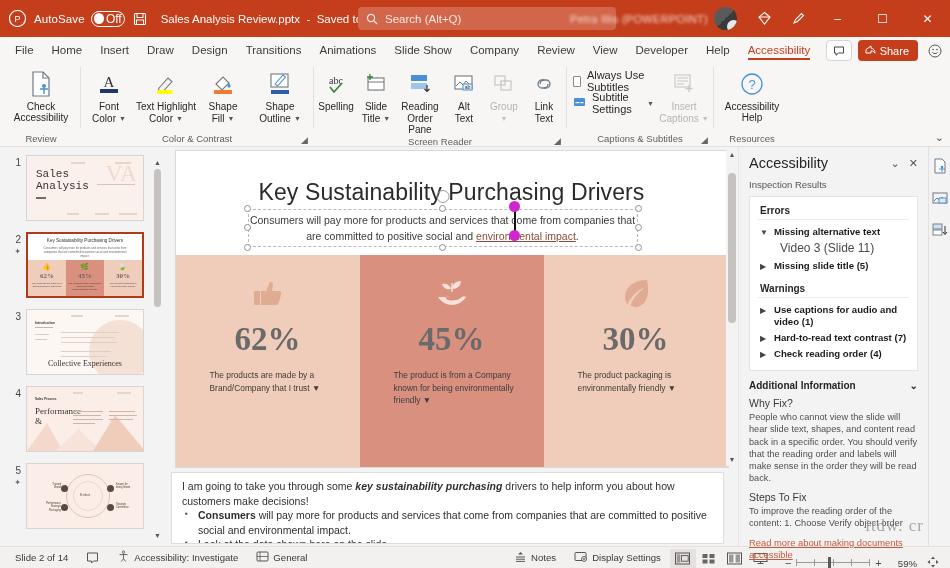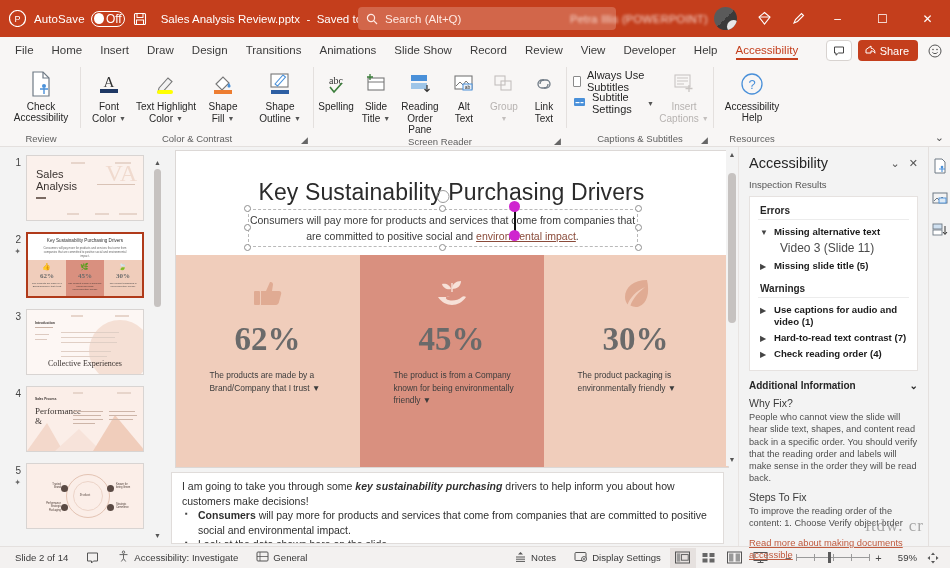--- a/index.html
+++ b/index.html
@@ -198,21 +198,21 @@
   
   .rail { width: 22px; flex: 0 0 22px; background:#f3f3f3; border-left:1px solid #e4e0de; padding-top: 10px; display:flex; flex-direction:column; align-items:center; gap: 14px;}
   .rail-btn { width: 18px; height: 18px; display:flex; align-items:center; justify-content:center; }
 
   
   .status {
     flex: 0 0 22px; height:22px; background:#f3f1f0; border-top:1px solid #e4e0de;
     display:flex; align-items:center; font-size: 9.6px; color:#3a3a3a; padding: 0 6px; gap: 0;
   }
   .st-item { display:flex; align-items:center; gap:4px; padding: 0 9px; height: 22px; white-space:nowrap;}
-  .st-right { margin-left:auto; display:flex; align-items:center; }
+  .st-right { margin-left:auto; display:flex; align-items:flex-end; }
   .viewbtn { width: 26px; height: 20px; display:flex; align-items:center; justify-content:center; }
   .viewbtn.active { background:#e6e1df; }
   .zoomslider { display:flex; align-items:center; gap:0; padding: 0 6px; }
   .zs-line { width: 74px; height:1px; background:#9a9a9a; position:relative; }
   .zs-knob { position:absolute; left: 32px; top:-5px; width: 3px; height: 11px; background:#5a5a5a; }
   .zs-tick { position:absolute; top:-3px; width:1px; height:7px; background:#9a9a9a; }
   .zs-sign { font-size: 11px; color:#4a4a4a; padding: 0 5px; }
   .zoom-val { font-size: 9.6px; color:#3a3a3a; padding: 0 5px; min-width: 26px; text-align:right;}
   .fitbtn { width: 22px; display:flex; align-items:center; justify-content:center; }
 </style>
@@ -273,21 +273,21 @@
 
   <div class="tabsbar">
     <div class="tab">File</div>
     <div class="tab">Home</div>
     <div class="tab">Insert</div>
     <div class="tab">Draw</div>
     <div class="tab">Design</div>
     <div class="tab">Transitions</div>
     <div class="tab">Animations</div>
     <div class="tab">Slide Show</div>
-    <div class="tab">Record</div>
+    <div class="tab">Company</div>
     <div class="tab">Review</div>
     <div class="tab">View</div>
     <div class="tab">Developer</div>
     <div class="tab">Help</div>
     <div class="tab active">Accessibility</div>
 
     <div class="tabs-right">
       <div class="comment-btn">
         <svg width="12" height="12" viewBox="0 0 12 12">
             <path d="M1.5 2h9v6h-5l-2.5 2.2V8h-1.5z" fill="none" stroke="#444" stroke-width="1"></path>
@@ -537,21 +537,21 @@
 
   <div class="body">
 
     <div class="thumbs">
 
       <div class="thumb-row">
         <div class="thumb-num">1</div>
         <div class="thumb">
           <div style="position:absolute;inset:0;background:#fbf1ec"></div>
           <div style="position:absolute;right:6px;top:4px;font-size:24px;color:#f0dace;font-family:'Liberation Serif',serif">VA</div>
-          <div style="position:absolute;left:9px;top:12px;font-family:Liberation Sans, sans-serif;font-size:11px;color:#3a3330;line-height:12px">Sales<br>Analysis</div>
+          <div style="position:absolute;left:9px;top:12px;font-family:Liberation Mono, monospace;font-size:11px;color:#3a3330;line-height:12px">Sales<br>Analysis</div>
           <div style="position:absolute;left:9px;top:41px;width:10px;height:2px;background:#7a6a62"></div>
           <div style="position:absolute;right:8px;top:28px;width:38px;height:1px;background:#d9c3b6"></div>
           <div style="position:absolute;left:44px;top:6px;width:14px;height:2px;background:#e7d5cb"></div>
           <div style="position:absolute;left:88px;top:6px;width:16px;height:2px;background:#e7d5cb"></div>
           <div style="position:absolute;left:40px;bottom:5px;width:12px;height:2px;background:#e7d5cb"></div>
           <div style="position:absolute;left:68px;bottom:5px;width:14px;height:2px;background:#e7d5cb"></div>
           <div style="position:absolute;left:92px;bottom:5px;width:18px;height:2px;background:#e7d5cb"></div>
         </div>
       </div>
 

